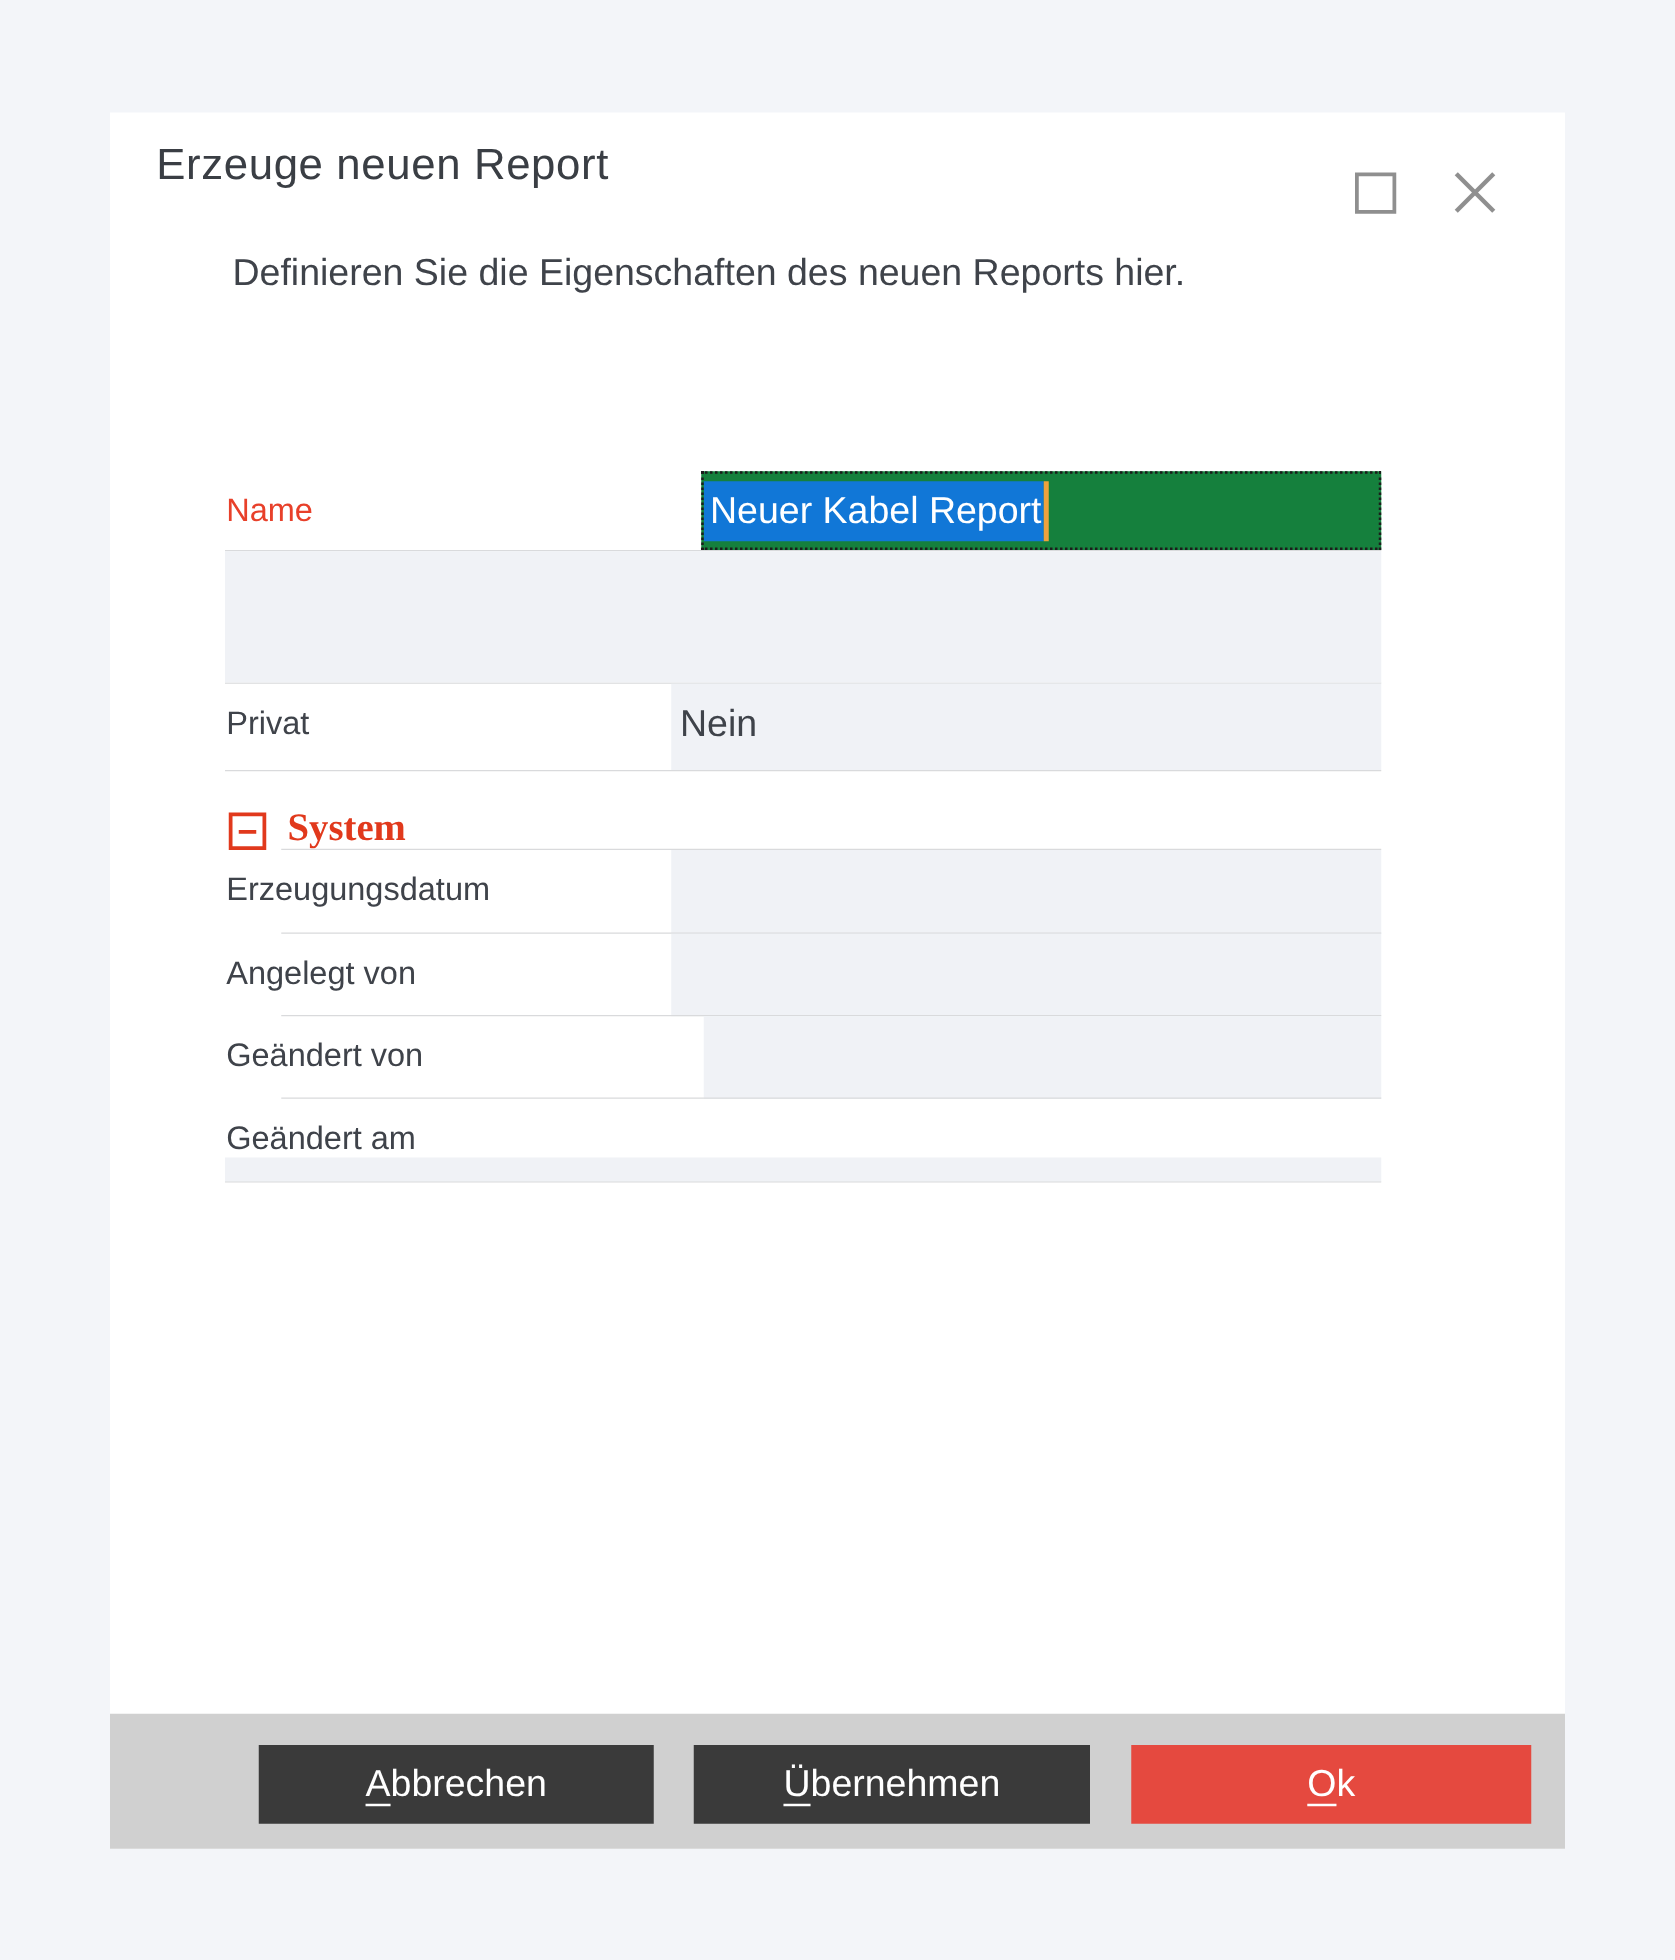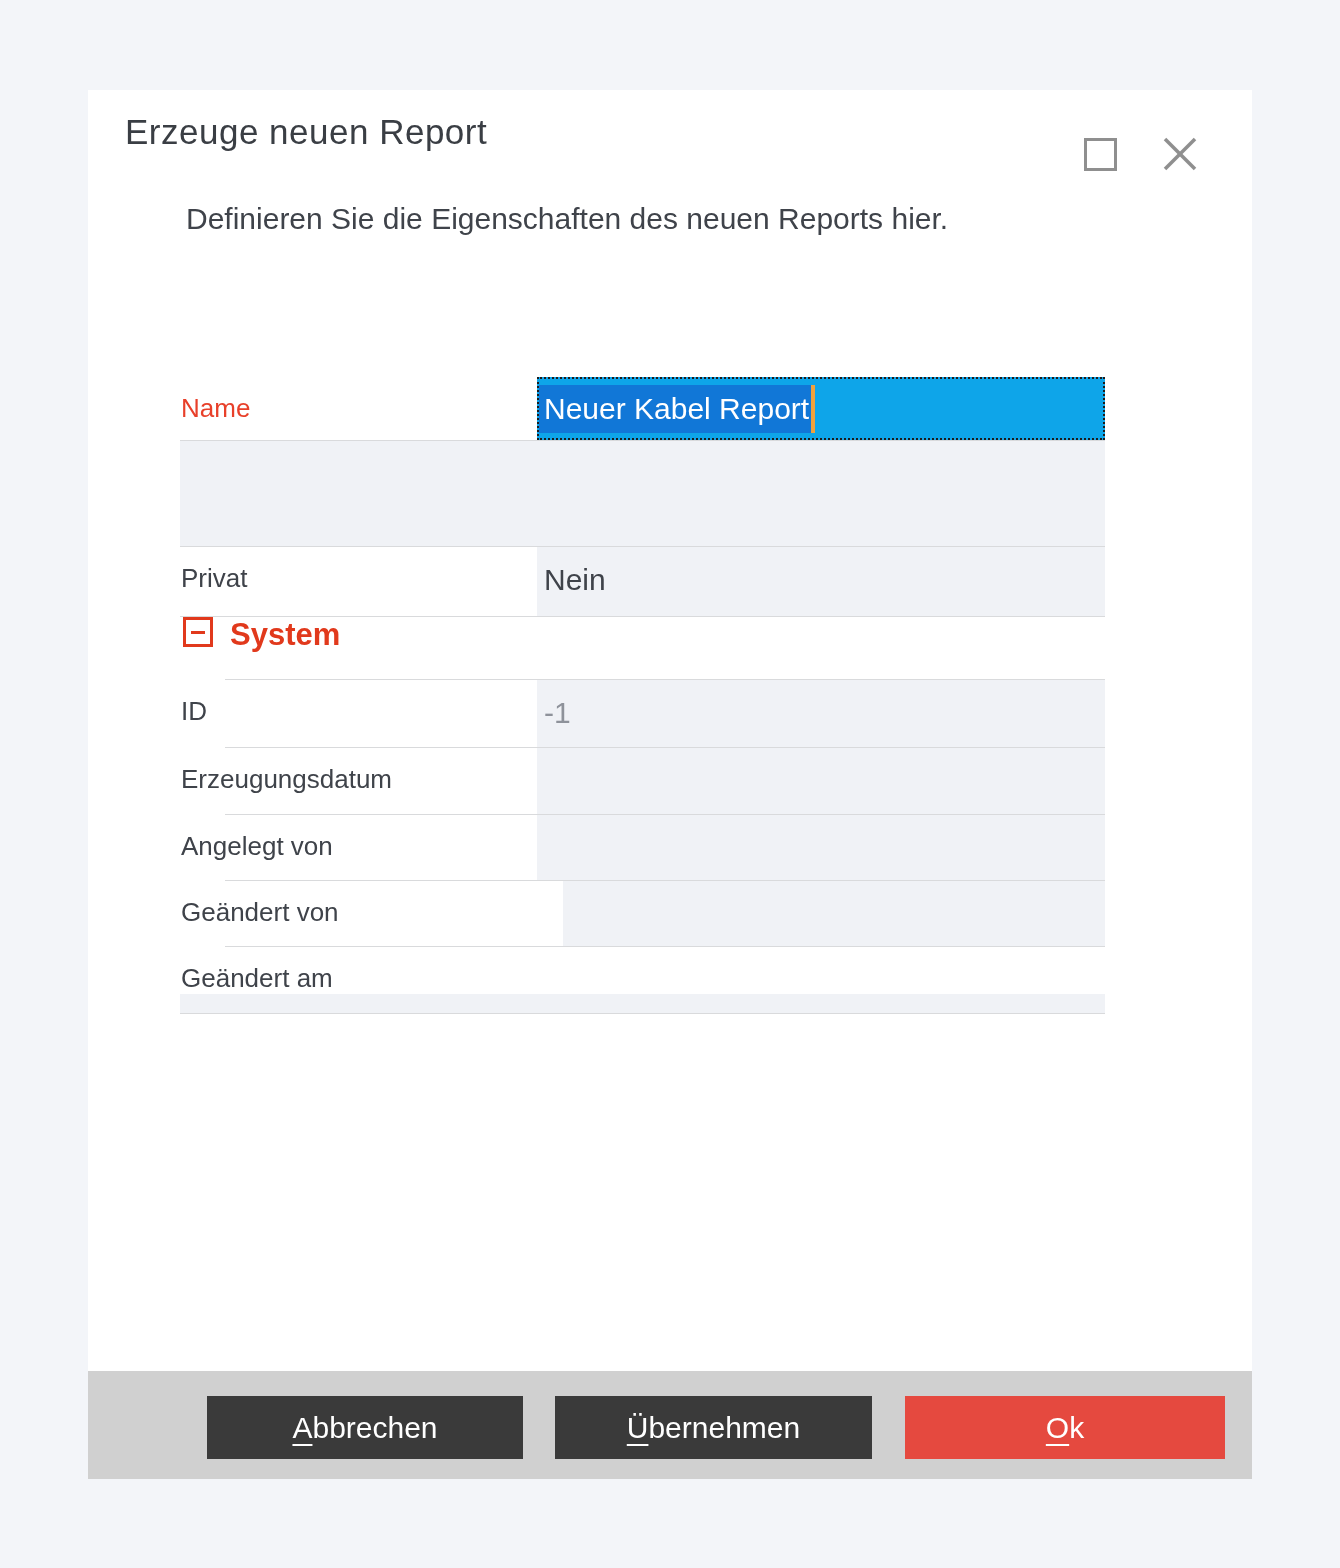--- a/index.html
+++ b/index.html
@@ -22,25 +22,25 @@
   .max-glyph{width:33px; height:33px; border:3px solid var(--icon-gray); background:#fff;}
 
   .grid{position:absolute; left:92px; top:287px; width:925px;}
   .grid-row{display:flex; position:relative;}
   .grid-row.b-full{border-bottom:1px solid var(--divider);}
   .grid-row.b-indent::after{content:""; position:absolute; left:45px; right:0; bottom:0; height:1px; background:var(--divider);}
   .cell-label{width:357px; padding:16px 10px 0 1px; font-size:26px; color:var(--text); overflow:hidden; white-space:nowrap;}
   .row-name .cell-label{color:var(--accent-red);}
   .cell-value{flex:1; background:var(--value-bg); font-size:30px; color:var(--text); padding:16px 6px 0 7px; overflow:hidden; white-space:nowrap;}
   .cell-value.muted{color:var(--muted);}
-  .row-name .cell-value{background:#0ea5e9; border:2px dotted #1c1c1c; padding:0; display:flex; align-items:center;}
+  .row-name .cell-value{background:#15803d; border:2px dotted #1c1c1c; padding:0; display:flex; align-items:center;margin-left:24px;}
   .selection{display:flex; align-items:center; height:48px; background:var(--sel-blue); color:#ffffff; padding:0 2px 0 5px; font-size:30px;}
   .caret{width:4px; height:48px; background:var(--caret-orange);}
 
-  .row-group{align-items:flex-start;}
+  .row-group{align-items:flex-end;font-family:Liberation Serif, serif;}
   .expander{width:30px; height:30px; border:3px solid var(--group-red); margin-left:3px; display:flex; align-items:center; justify-content:center; background:#fff; flex:none;}
   .minus-bar{width:14px; height:3px; background:var(--group-red);}
   .group-label{margin-left:17px; font-size:31px; font-weight:bold; color:var(--group-red); white-space:nowrap;}
 
   .footer{position:absolute; left:0; bottom:0; width:100%; height:108px; background:var(--footer-gray);}
   .btn{position:absolute; top:25px; height:63px; border:none; display:flex; align-items:center; justify-content:center; font-family:"Liberation Sans", sans-serif; font-size:30px; color:#ffffff; white-space:nowrap;}
   .btn.dark{background:var(--dark-btn);}
   .btn.primary{background:var(--ok-red);}
   .btn u{text-decoration-thickness:2px; text-underline-offset:6px;}
 </style>
@@ -76,24 +76,20 @@
       <div class="grid-row b-full" style="height: 70px;">
         <div class="cell-label">Privat</div>
         <div class="cell-value">Nein</div>
       </div>
       <div class="grid-row b-indent row-group" style="height: 63px;">
         <span class="expander">
           <span class="minus-bar"></span>
         </span>
         <span class="group-label">System</span>
       </div>
-      <div class="grid-row b-indent" style="height: 68px;">
-        <div class="cell-label">ID</div>
-        <div class="cell-value muted">-1</div>
-      </div>
       <div class="grid-row b-indent" style="height: 67px;">
         <div class="cell-label">Erzeugungsdatum</div>
         <div class="cell-value"></div>
       </div>
       <div class="grid-row b-indent" style="height: 66px;">
         <div class="cell-label">Angelegt von</div>
         <div class="cell-value"></div>
       </div>
       <div class="grid-row b-indent" style="height: 66px; gap: 26px;">
         <div class="cell-label">Geändert von</div>

